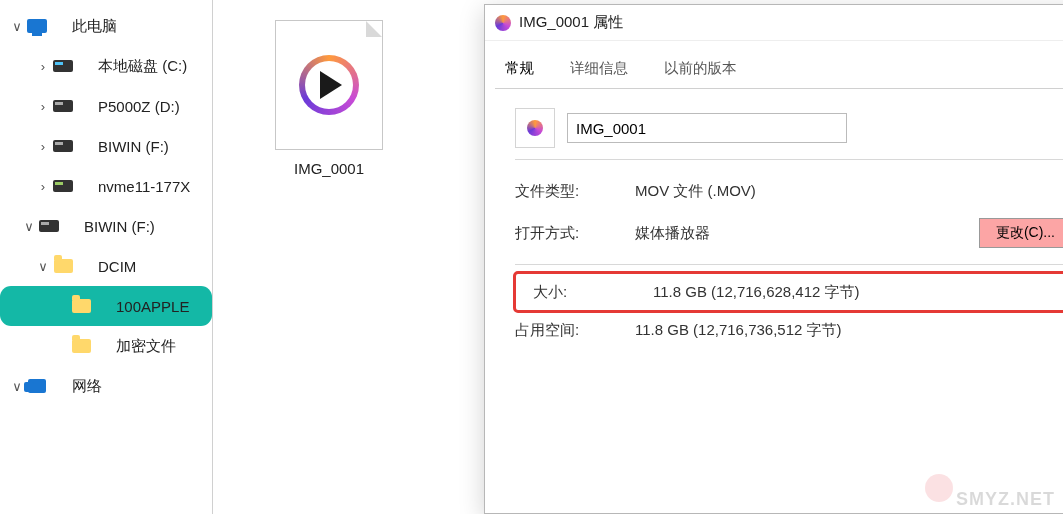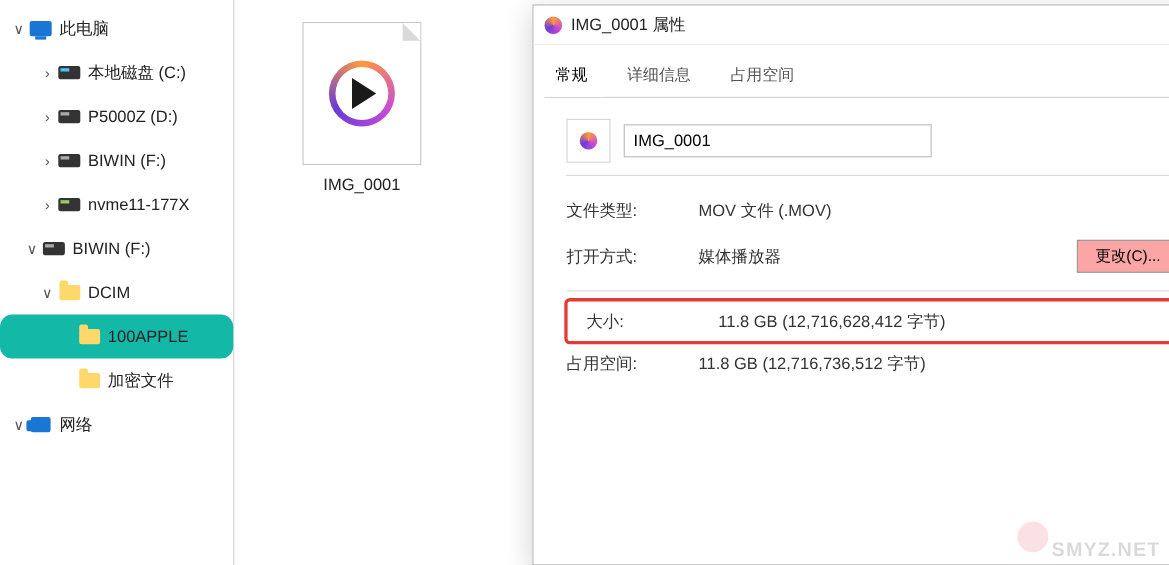--- a/index.html
+++ b/index.html
@@ -4,21 +4,21 @@
 <style>
 * { box-sizing: border-box; margin: 0; padding: 0; font-family: "Microsoft YaHei", "Segoe UI", sans-serif; }
 body { width: 1063px; height: 514px; background: #fff; position: relative; overflow: hidden; font-size: 15px; color: #222; }
 
 
 .sidebar { position: absolute; left: 0; top: 0; width: 213px; height: 514px; border-right: 1px solid #d0d0d0; padding-top: 6px; }
 .tree-item { display: flex; align-items: center; height: 40px; padding-left: 8px; cursor: default; }
 .tree-item.selected { background: #14b8a6; border-radius: 11px; }
 .chev { width: 18px; display:flex; justify-content:center; color:#555; font-size:13px;}
 .ic { width: 22px; height: 22px; display:flex; align-items:center; justify-content:center; margin-right: 6px; }
-.lbl { white-space: nowrap; overflow:hidden; }
+.lbl { white-space: nowrap; overflow:hidden;margin-left:18px; }
 .ind1 { padding-left: 20px; }
 .ind2 { padding-left: 34px; }
 .ind3 { padding-left: 52px; }
 
 
 .ic-pc { width:20px; height:14px; background:#1976d2; border-radius:2px; position:relative;}
 .ic-pc::after{content:"";position:absolute;left:5px;top:14px;width:10px;height:3px;background:#1976d2;}
 .ic-disk { width:20px;height:12px;background:#333;border-radius:2px;position:relative;}
 .ic-disk::before{content:"";position:absolute;left:2px;top:2px;width:8px;height:3px;background:#4fc3f7;}
 .ic-disk.gr::before{background:#9ccc65;}
@@ -150,21 +150,21 @@
 </div>
 
 <div class="dialog">
   <div class="titlebar">
     <span class="title-icon"></span>
     <span>IMG_0001 属性</span>
   </div>
   <div class="tabs">
     <div class="tab active">常规</div>
     <div class="tab">详细信息</div>
-    <div class="tab">占用空间</div>
+    <div class="tab">以前的版本</div>
   </div>
   <div class="tabline"></div>
   <div class="sheet">
     <div class="row">
       <div class="fn-icon">
         <div class="title-icon"></div>
       </div>
       <input class="fn-input" value="IMG_0001" style="">
     </div>
     <div class="hr"></div>

